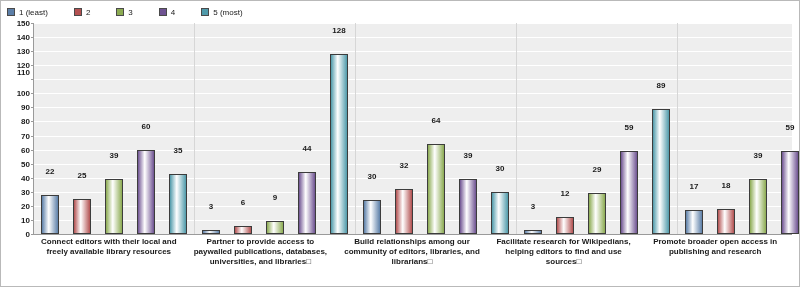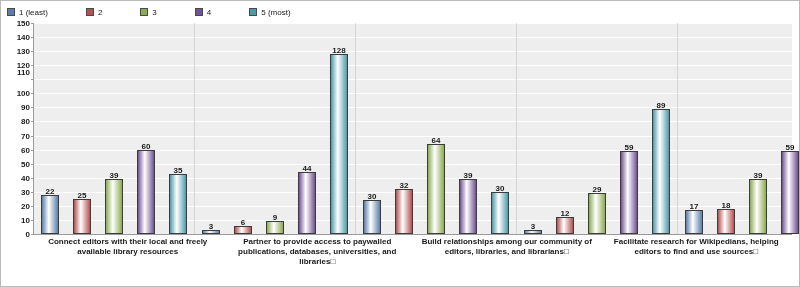--- a/index.html
+++ b/index.html
@@ -23,21 +23,21 @@
   }
 
   
   #legend {
     position: absolute;
     left: 6px;
     top: 4px;
     height: 14px;
     display: flex;
     align-items: center;
-    gap: 16px;
+    gap: 4px;
   }
   .legend-item {
     display: flex;
     align-items: center;
     margin-right: 22px;
     height: 14px;
   }
   .legend-swatch {
     width: 8px;
     height: 8px;
@@ -122,21 +122,21 @@
     width: 18px;
     border: 1px solid #3c3c3c;
     box-sizing: border-box;
     position: relative;
   }
   .bar-value {
     position: absolute;
     bottom: 100%;
     left: 50%;
     transform: translateX(-50%);
-    margin-bottom: 0;
+    margin-bottom: 20px;
     font-size: 8px;
     font-weight: bold;
     color: #1a1a1a;
     white-space: nowrap;
     line-height: 9px;
   }
 
   
   #category-labels {
     position: absolute;
@@ -366,15 +366,16 @@
           </div>
         </div>
       </div>
   </div>
 
   <div id="category-labels">
       <div class="cat-label">Connect editors with their local and freely available library resources</div>
       <div class="cat-label">Partner to provide access to paywalled publications, databases, universities, and libraries□</div>
       <div class="cat-label">Build relationships among our community of editors, libraries, and librarians□</div>
       <div class="cat-label">Facilitate research for Wikipedians, helping editors to find and use sources□</div>
+      <div class="cat-label">Promote broader open access in publishing and research</div>
     </div>
 
 </div>
 
 </body></html>

